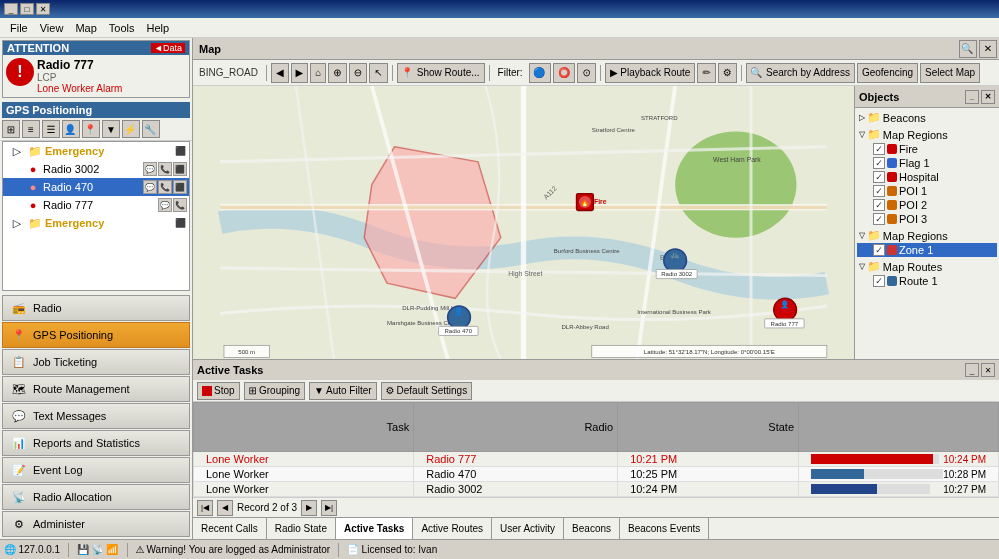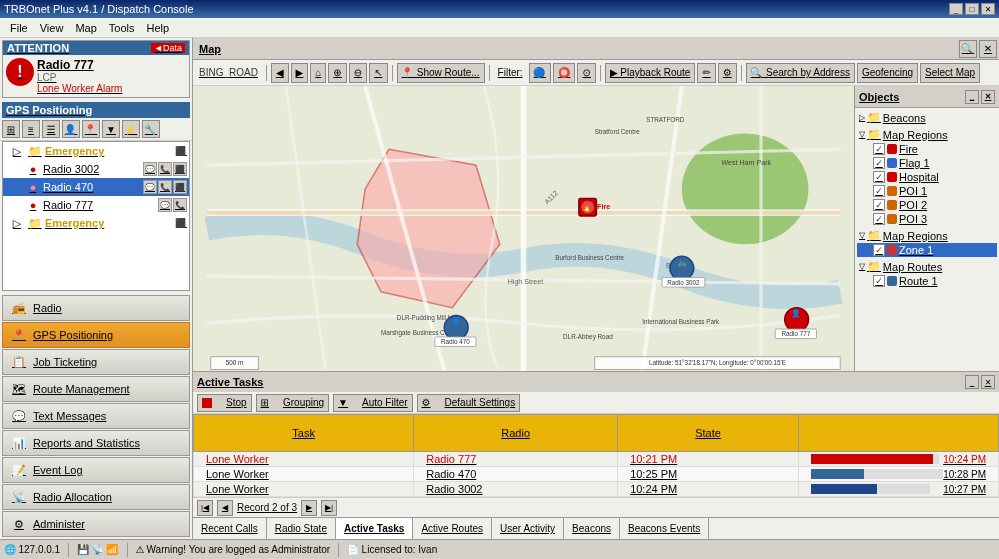--- a/index.html
+++ b/index.html
@@ -9,21 +9,21 @@
     #titlebar { background: linear-gradient(to bottom, #0a246a, #3a6ea5); color: white; height: 18px; display: flex; align-items: center; padding: 0 4px; font-size: 11px; }
     #titlebar .title { flex: 1; }
     #titlebar .controls { display: flex; gap: 2px; }
     #titlebar .controls span { width: 14px; height: 12px; background: #d4d0c8; border: 1px solid #888; display: inline-block; font-size: 8px; text-align: center; line-height: 12px; color: #000; cursor: pointer; }
 
     
     #menubar { background: #f0f0ea; height: 20px; display: flex; align-items: center; padding: 0 4px; border-bottom: 1px solid #ccc; font-size: 11px; }
     #menubar span { padding: 0 6px; cursor: pointer; }
 
     
-    #main { display: flex; height: calc(559px - 38px - 20px); text-decoration: underline; }
+    #main { display: flex; height: calc(559px - 38px - 20px); }
 
     
     #left-panel { width: 193px; min-width: 193px; background: #f0f0ea; border-right: 1px solid #999; display: flex; flex-direction: column; }
 
     
     #attention { background: #f0f0ea; border: 1px solid #999; margin: 2px; }
     #attention-header { background: #336699; color: white; display: flex; align-items: center; justify-content: space-between; padding: 1px 4px; font-weight: bold; font-size: 11px; }
     #attention-header .data-btn { background: #cc0000; color: white; font-size: 9px; padding: 0 3px; border: none; cursor: pointer; }
     #attention-content { padding: 3px; display: flex; align-items: flex-start; gap: 3px; }
     .attention-icon { width: 28px; height: 28px; background: #cc0000; border-radius: 50%; display: flex; align-items: center; justify-content: center; color: white; font-size: 16px; font-weight: bold; }
@@ -85,23 +85,23 @@
     #map-content { flex: 1; position: relative; }
     #map-svg { width: 100%; height: 100%; }
 
     
     #active-tasks { background: #f0f0ea; border-top: 1px solid #999; }
     #tasks-header { background: #d4d0c8; display: flex; align-items: center; height: 20px; padding: 0 4px; }
     #tasks-header .title { font-weight: bold; font-size: 11px; flex: 1; }
     #tasks-header .btns { display: flex; gap: 2px; }
     #tasks-header .btn { width: 14px; height: 14px; background: #d4d0c8; border: 1px solid #888; display: flex; align-items: center; justify-content: center; font-size: 8px; cursor: pointer; }
     #tasks-toolbar { display: flex; align-items: center; gap: 4px; padding: 2px 4px; background: #f0f0ea; border-bottom: 1px solid #ccc; height: 22px; }
-    #tasks-toolbar .tb-btn { height: 18px; padding: 0 4px; background: #d4d0c8; border: 1px solid #888; display: flex; align-items: center; gap: 14px; cursor: pointer; font-size: 10px; }
+    #tasks-toolbar .tb-btn { height: 18px; padding: 0 4px; background: #d4d0c8; border: 1px solid #888; display: flex; align-items: center; gap: 2px; cursor: pointer; font-size: 10px; }
     #tasks-table { width: 100%; border-collapse: collapse; font-size: 11px; }
-    #tasks-table th { background: #eab308; border: 1px solid #999; padding: 12px 4px; text-align: center; font-weight: normal; }
+    #tasks-table th { background: #a3a3a3; border: 1px solid #999; padding: 18px 4px; text-align: right; font-weight: normal; }
     #tasks-table td { border: 1px solid #ddd; padding: 1px 12px; }
     #tasks-table tr.alert td { color: #cc0000; }
     #tasks-table tr:nth-child(even) { background: #f8f8f8; }
     .progress-bar { height: 10px; background: #ddd; position: relative; }
     .progress-fill { height: 100%; }
     .progress-fill.red { background: #cc0000; }
     .progress-fill.blue { background: #336699; }
     .progress-fill.darkblue { background: #224488; }
 
     
@@ -116,21 +116,20 @@
     #map-inner { display: flex; flex: 1; overflow: hidden; }
 
     
     #record-bar { background: #f0f0ea; border-top: 1px solid #ccc; display: flex; align-items: center; height: 20px; padding: 0 4px; gap: 4px; font-size: 10px; }
     .rec-btn { width: 16px; height: 16px; background: #d4d0c8; border: 1px solid #888; display: flex; align-items: center; justify-content: center; font-size: 8px; cursor: pointer; }
   </style>
 </head>
 <body>
 
 <div id="titlebar">
-  <span class="title">TRBOnet Plus v4.1 / Dispatch Console</span>
   <div class="controls">
     <span>_</span>
     <span>□</span>
     <span>✕</span>
   </div>
 </div>
 
 <div id="menubar">
   <span>File</span>
   <span>View</span>

